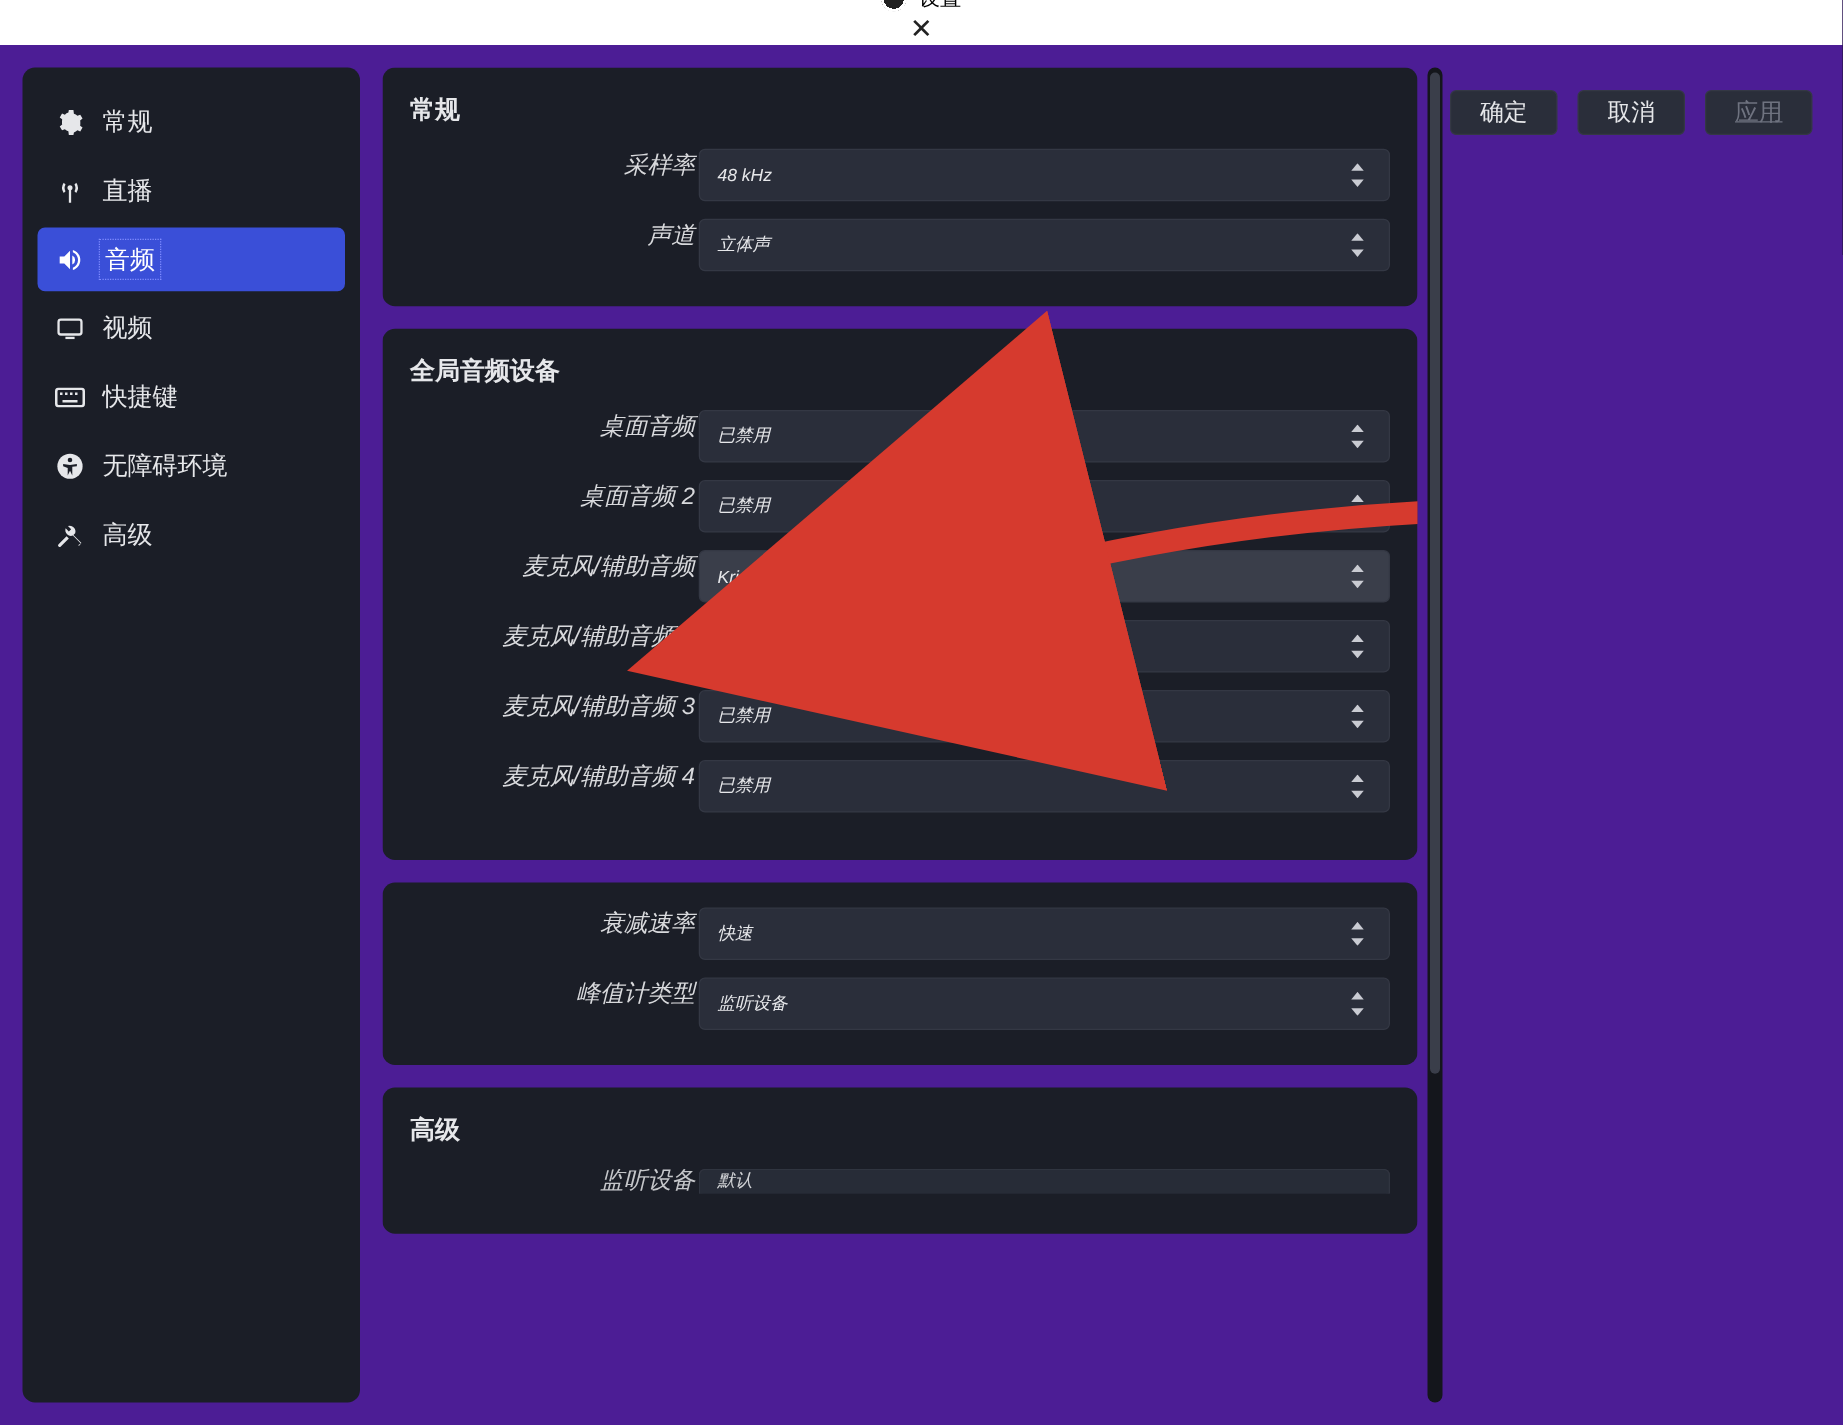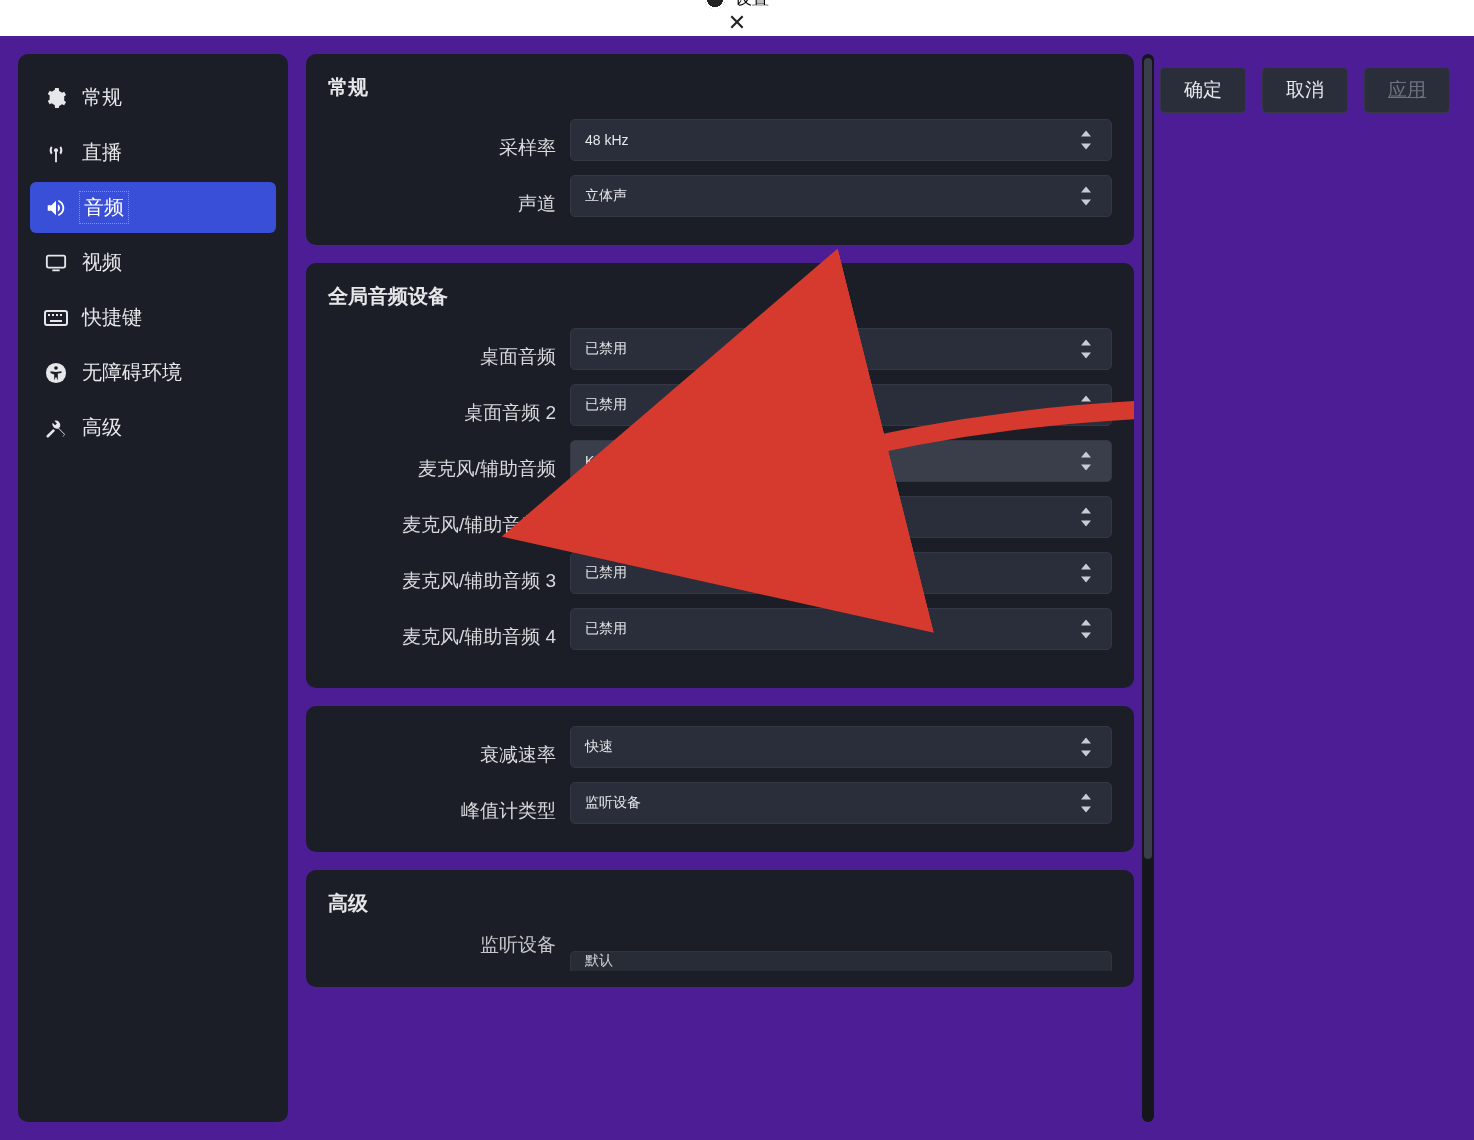--- a/index.html
+++ b/index.html
@@ -108,23 +108,24 @@
 }
 .panel.cut { padding-bottom: 0; overflow:hidden; }
 .panel-title {
   font-weight: 700;
   font-size: 20px;
   color: #e6e7ea;
   margin-bottom: 18px;
 }
 .row {
   display: flex;
-  align-items: flex-end;
-  gap: 14px;
+  align-items: flex-start;
+  gap: 3px;
   margin-bottom: 14px;
+  font-style: italic;
 }
 .row:last-child { margin-bottom: 4px; }
 .row-label {
   width: 228px;
   text-align: right;
   color: #d8d9dc;
   font-size: 19px;
 }
 .select {
   flex: 1;
@@ -167,21 +168,21 @@
 .footer {
   height: 72px;
   display: flex;
   justify-content: flex-end;
   align-items: center;
   gap: 16px;
   padding: 0 6px;
 }
 .btn {
   min-width: 86px;
-  height: 46px;
+  height: 36px;
   background: #2a2e3a;
   border: 1px solid #343844;
   border-radius: 5px;
   color: #e6e7ea;
   font-size: 19px;
   display: flex; align-items:center; justify-content:center;
   cursor: pointer;
   padding: 0 4px;
 }
 .btn.disabled { color:#6f7380; cursor:default;text-decoration:underline; }

